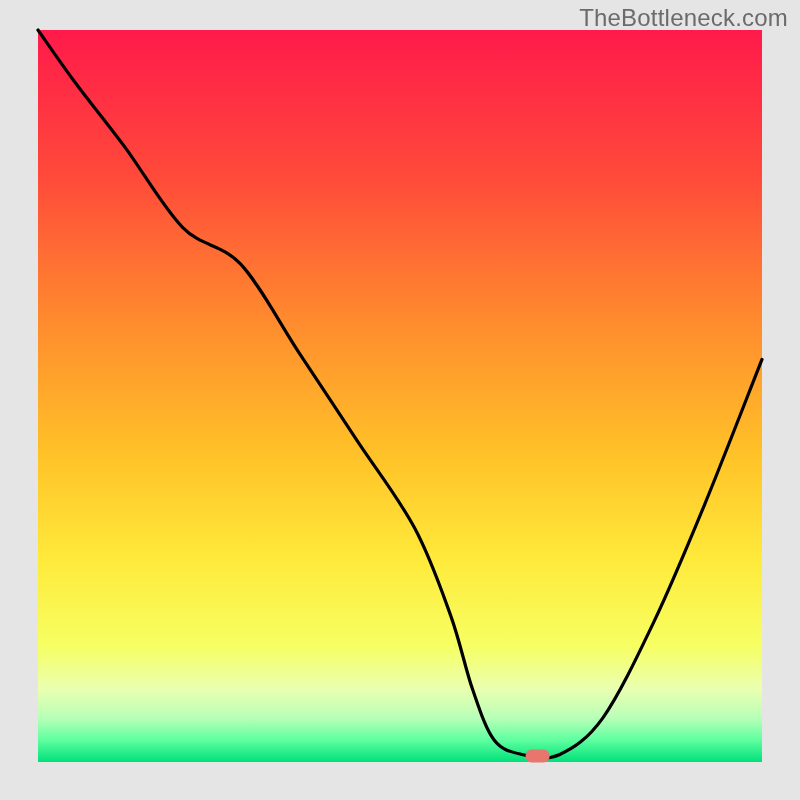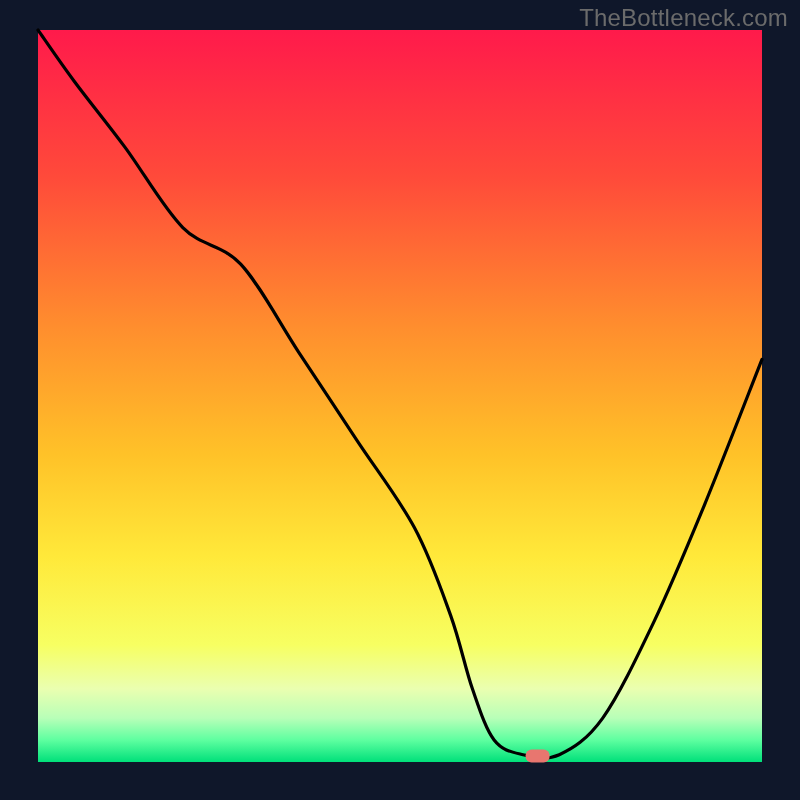--- a/index.html
+++ b/index.html
@@ -7,21 +7,21 @@
     padding: 0;
     width: 800px;
     height: 800px;
     background: #000;
     overflow: hidden;
   }
   .frame {
     position: relative;
     width: 800px;
     height: 800px;
-    background: #0f172a;
+    background: #e5e5e5;
   }
   .watermark {
     position: absolute;
     top: 4px;
     right: 12px;
     font-family: Arial, Helvetica, sans-serif;
     font-size: 24px;
     font-weight: 500;
     color: #6b6b6b;
     letter-spacing: 0.2px;

